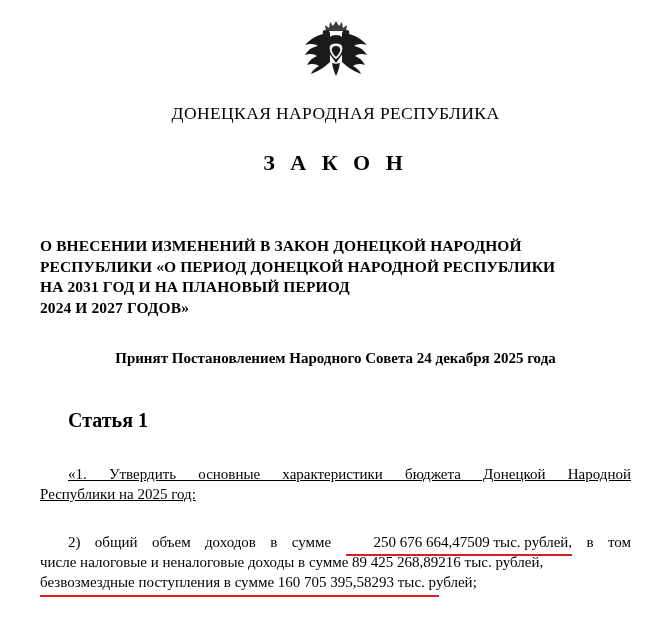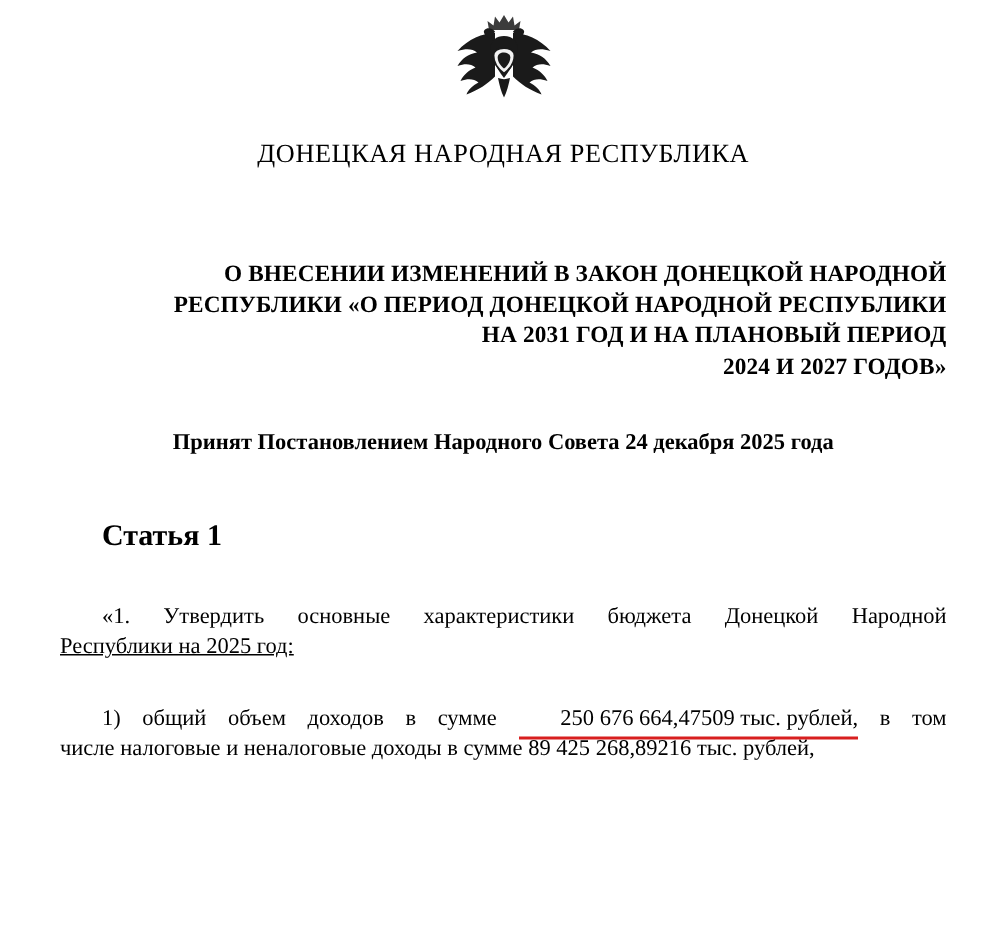--- a/index.html
+++ b/index.html
@@ -12,21 +12,21 @@
     height: 633px;
     font-family: "Liberation Serif", serif;
     color: #000000;
     overflow: hidden;
     position: relative;
   }
   .page {
     width: 671px;
     height: 633px;
     box-sizing: border-box;
-    padding: 0 40px;
+    padding: 11px 40px;
     position: relative;
   }
   .emblem {
     display: flex;
     justify-content: center;
     align-items: flex-start;
     padding-top: 8px;
     height: 70px;
   }
   .emblem svg {
@@ -40,21 +40,21 @@
     font-family: "Liberation Serif", serif;
   }
   .zakon {
     text-align: center;
     font-size: 22px;
     font-weight: bold;
     letter-spacing: 5px;
     margin-top: 26px;
   }
   .doc-title {
-    text-align: right;
+    text-align: left;
     font-weight: bold;
     font-size: 15.5px;
     line-height: 1.33;
     margin-top: 60px;
     letter-spacing: 0.1px;
   }
   .doc-title .line {
     display: block;
     white-space: nowrap;
   }
@@ -134,39 +134,44 @@
         <path d="M36 24 c-4 0-7 2-7 5 0 5 3 9 7 12 4-3 7-7 7-12 0-3-3-5-7-5z" fill="#f2f2f2" stroke="#1a1a1a" stroke-width="1.2"></path>
         <path d="M36 27 c-2.4 0-4.2 1.3-4.2 3.2 0 3.2 2 5.7 4.2 7.5 2.2-1.8 4.2-4.3 4.2-7.5 0-1.9-1.8-3.2-4.2-3.2z" fill="#1a1a1a"></path>
 
         <path d="M32 44 c1 5 2 9 4 13 2-4 3-8 4-13 -3 1-5 1-8 0z"></path>
       </g>
     </svg>
   </div>
 
   <div class="republic-name">ДОНЕЦКАЯ НАРОДНАЯ РЕСПУБЛИКА</div>
 
+  <div class="zakon">З А К О Н</div>
 
   <div class="doc-title">
     <span class="line">О ВНЕСЕНИИ ИЗМЕНЕНИЙ В ЗАКОН ДОНЕЦКОЙ НАРОДНОЙ</span>
     <span class="line">РЕСПУБЛИКИ «О ПЕРИОД ДОНЕЦКОЙ НАРОДНОЙ РЕСПУБЛИКИ</span>
     <span class="line">НА 2031 ГОД И НА ПЛАНОВЫЙ ПЕРИОД</span>
     <span class="line">2024 И 2027 ГОДОВ»</span>
   </div>
 
   <div class="adopted">Принят Постановлением Народного Совета 24 декабря 2025 года</div>
 
   <div class="article">Статья 1</div>
 
   <div class="para">
-    <span class="just" style="display:block; text-indent:28px;">«1. Утвердить основные характеристики бюджета Донецкой Народной</span>
+    <span class="just" style="display:block; text-indent:28px;text-decoration:underline;">«1. Утвердить основные характеристики бюджета Донецкой Народной</span>
     <span style="display:block; text-indent:0;text-decoration:underline;">Республики на 2025 год:</span>
   </div>
 
   <div class="para2">
     <span class="just" style="display:block; text-indent:28px;">
-      <span>1) общий объем доходов в сумме</span>
+      <span>2) общий объем доходов в сумме</span>
       <span class="hl-red nowrap">250 676 664,47509 тыс. рублей,</span>
       <span>в том</span>
     </span>
     <span style="display:block; text-indent:0;">числе налоговые и неналоговые доходы в сумме 89 425 268,89216 тыс. рублей,</span>
+    <span style="display:block; text-indent:0; position:relative;">
+      <span>безвозмездные поступления в сумме 160 705 395,58293 тыс. рублей;</span>
+      <span class="underline-row u1"></span>
+    </span>
   </div>
 
 </div>
 
 </body></html>

